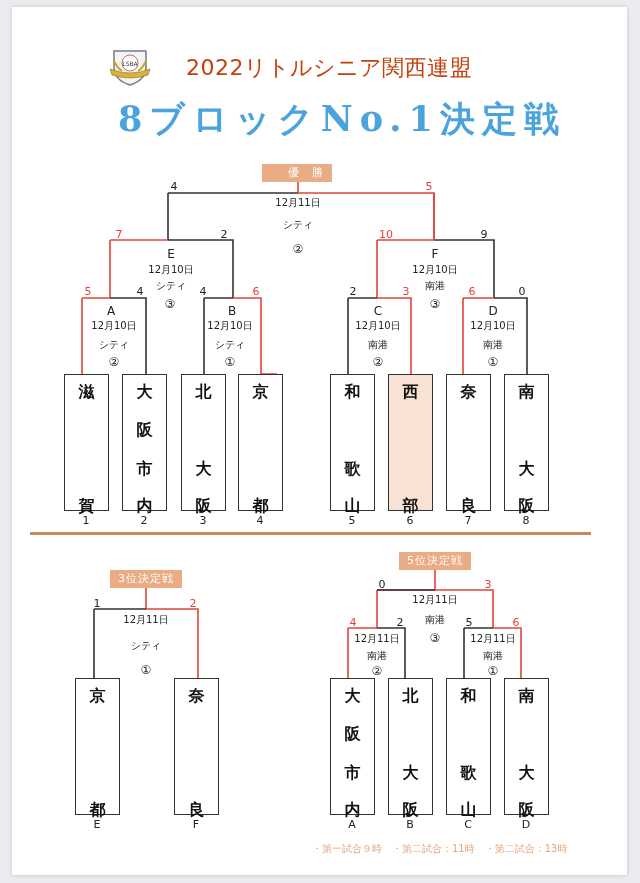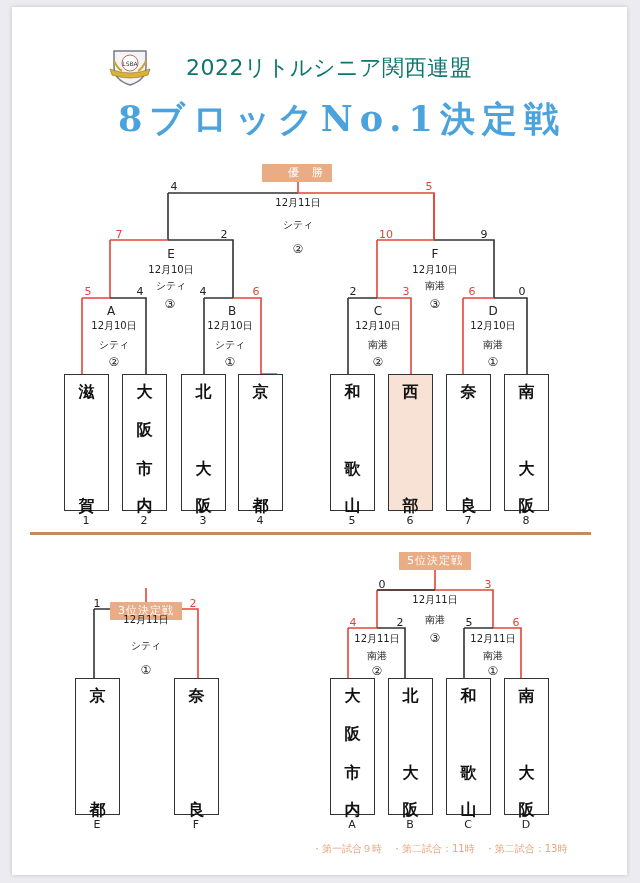--- a/index.html
+++ b/index.html
@@ -5,21 +5,21 @@
   html, body { margin:0; padding:0; }
   body {
     width:640px; height:883px; background:#ececf0; position:relative; overflow:hidden;
     font-family:"DejaVu Sans", sans-serif;
   }
   .page {
     position:absolute; left:12px; top:7px; width:615px; height:868px;
     background:#ffffff; box-shadow:0 0 4px rgba(0,0,0,0.18);
   }
   .title1 {
-    position:absolute; left:186px; top:53px; font-size:22px; color:#0f766e;
+    position:absolute; left:186px; top:53px; font-size:22px; color:#c2410c;
     letter-spacing:0.5px; white-space:nowrap; font-family:"DejaVu Sans", sans-serif;
   }
   .title2 {
     position:absolute; left:118px; top:96px; font-size:35px; color:#4aa3dc;
     letter-spacing:7px; white-space:nowrap; font-weight:bold; font-family:"DejaVu Serif", serif;
   }
   .logo { position:absolute; left:108px; top:47px; width:44px; height:40px; }
   svg.bracket { position:absolute; left:0; top:0; }
   .lbl { position:absolute; font-size:10px; color:#222; white-space:nowrap; transform:translateX(-50%); line-height:12px; }
   .lbl.big { font-size:12px; }
@@ -92,21 +92,21 @@
     <path d="M377 590 H435" stroke="#333"></path>
     <path d="M435 590 H493 V628" stroke="#e0453a"></path>
     <path d="M348 628 H377 M348 628 V678" stroke="#e0453a"></path>
     <path d="M377 628 H405 V678" stroke="#333"></path>
     <path d="M464 628 H493 M464 628 V678" stroke="#333"></path>
     <path d="M493 628 H521 V678" stroke="#e0453a"></path>
   </g>
 </svg>
 
 <div class="tag" style="left:297px; top:164px; width:54px;text-align:right;">優　勝</div>
-<div class="tag" style="left:146px; top:602px;">3位決定戦</div>
+<div class="tag" style="left:146px; top:570px;">3位決定戦</div>
 <div class="tag" style="left:435px; top:552px;">5位決定戦</div>
 
 <div class="score" style="left:174px; top:181px;">4</div>
 <div class="score win" style="left:429px; top:181px;">5</div>
 <div class="lbl" style="left:298px; top:197px;">12月11日</div>
 <div class="lbl" style="left:298px; top:219px;">シティ</div>
 <div class="lbl big" style="left:298px; top:243px;">②</div>
 
 <div class="score win" style="left:119px; top:229px;">7</div>
 <div class="score" style="left:224px; top:229px;">2</div>

